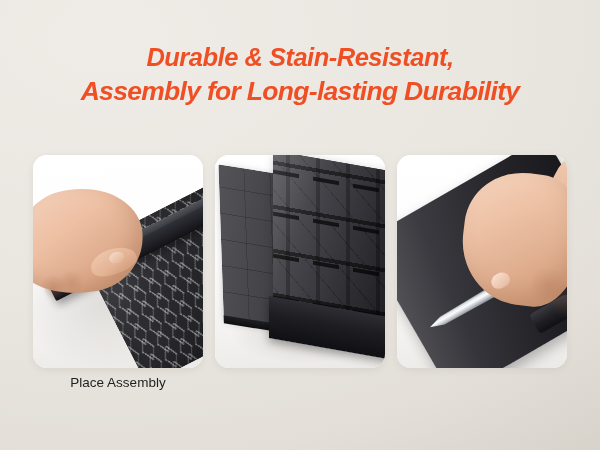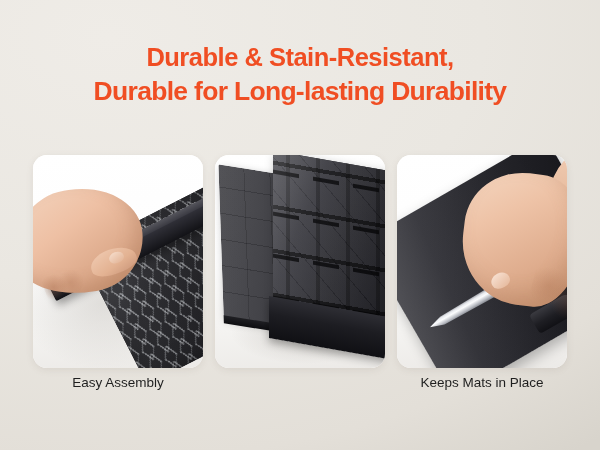--- a/index.html
+++ b/index.html
@@ -32,20 +32,21 @@
     text-align: center;
     font-weight: bold;
     font-size: 25.5px;
     line-height: 34px;
     letter-spacing: -0.5px;
     color: #f04e23;
   }
   #headline .hl-line {
     display: block;
     white-space: nowrap;
+    font-style: italic;
   }
   #headline .hl-line-2 {
     font-size: 26.5px;
     letter-spacing: -0.7px;
   }
 
   
   #cards {
     position: absolute;
     left: 33px;
@@ -330,21 +331,21 @@
     white-space: nowrap;
   }
 </style>
 </head>
 <body>
 
 <div id="infographic">
 
   <div id="headline">
     <span class="hl-line hl-line-1">Durable &amp; Stain-Resistant,</span>
-    <span class="hl-line hl-line-2">Durable for Long-lasting Durability</span>
+    <span class="hl-line hl-line-2">Assembly for Long-lasting Durability</span>
   </div>
 
   <div id="cards">
 
     <div class="card">
       <div class="photo">
         <div class="studio"></div>
         <div class="c1-floorshadow"></div>
         <div class="c1-mat">
           <div class="c1-mat-sheen"></div>
@@ -388,17 +389,16 @@
         <div class="c3-hand">
           <div class="c3-fingers"></div>
         </div>
         <div class="c3-thumbnail"></div>
       </div>
     </div>
 
   </div>
 
   <div id="captions">
-    <div class="caption">Easy Assembly</div>
-    <div class="caption">Keeps Mats in Place</div>
+    <div class="caption">Place Assembly</div>
   </div>
 
 </div>
 
 </body></html>

